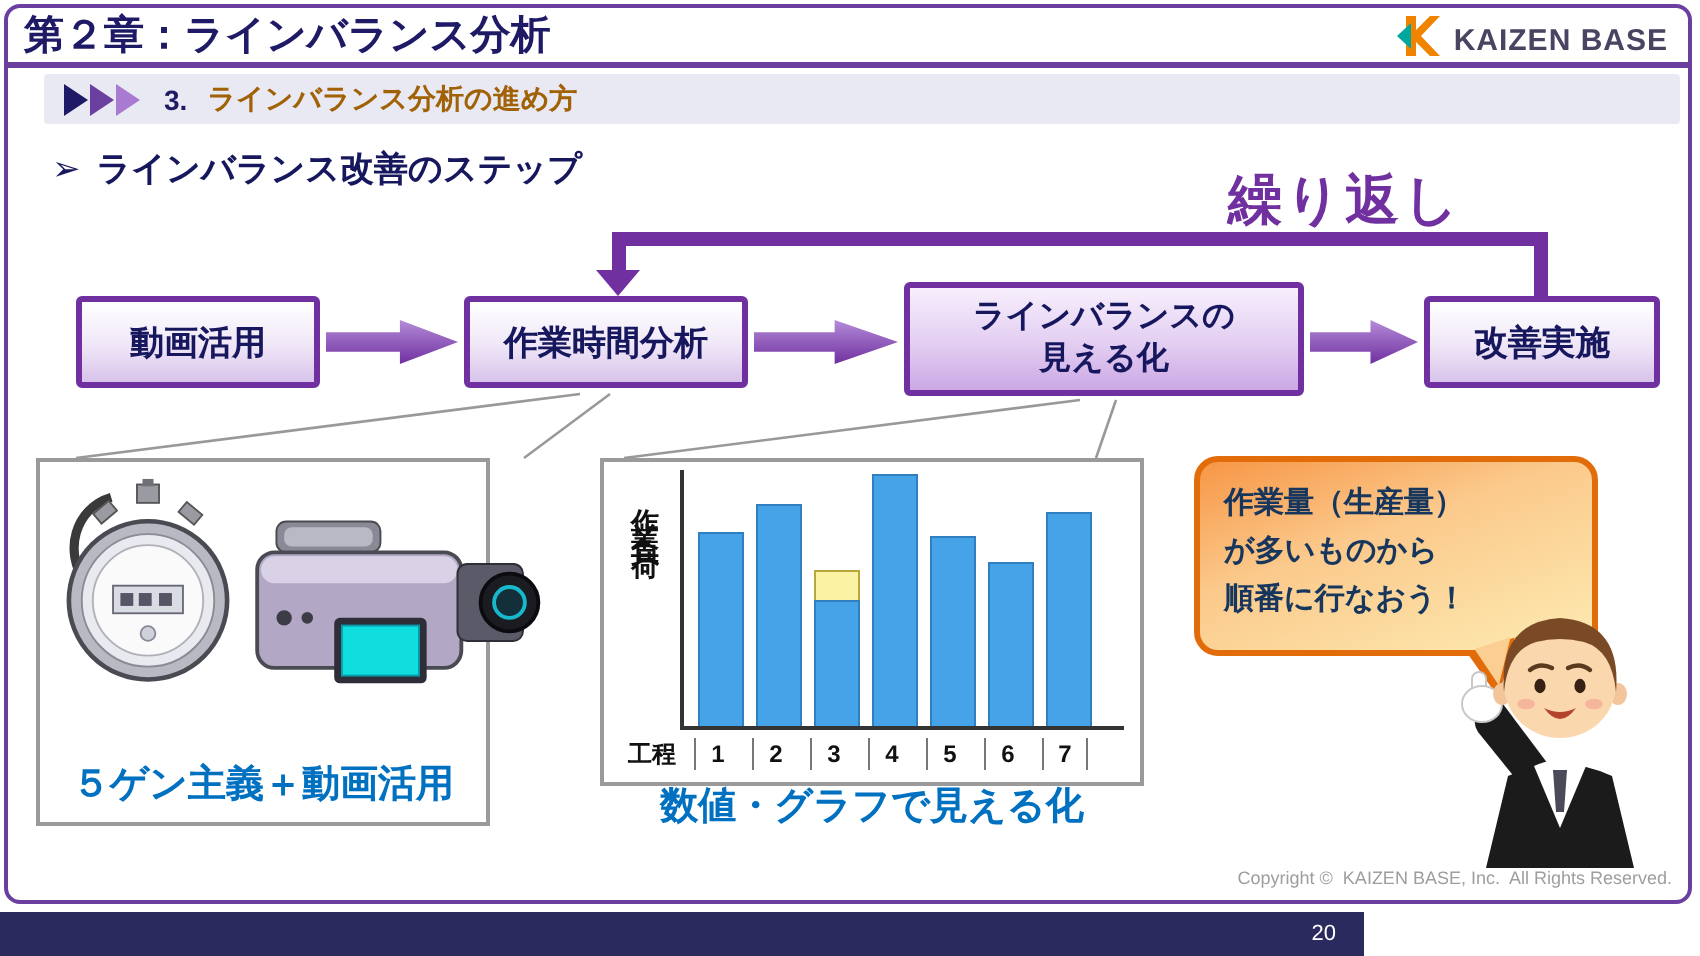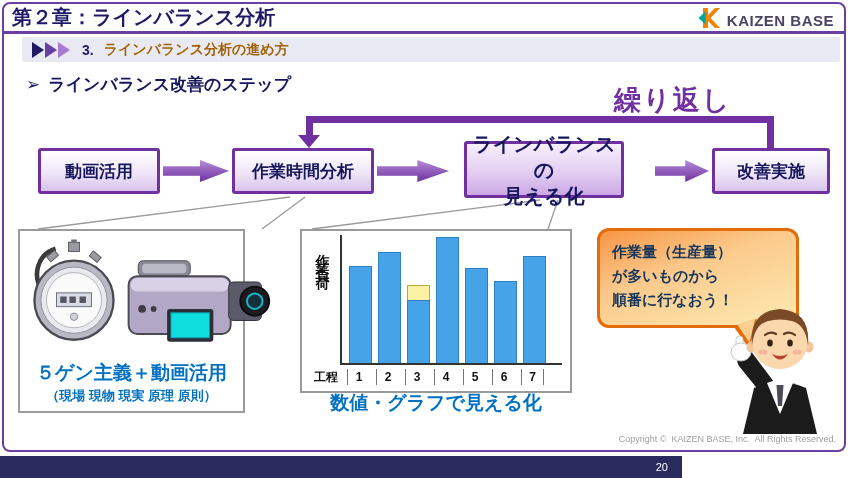--- a/index.html
+++ b/index.html
@@ -36,22 +36,22 @@
   .loop-v-left { position:absolute; left:306px; top:116px; width:7px; height:20px; background:#7030A0; }
   .loop-head { position:absolute; left:298px; top:135px; width:0; height:0;
     border-left:11px solid transparent; border-right:11px solid transparent; border-top:13px solid #7030A0; }
 
   
   .flow-box { position:absolute; display:flex; align-items:center; justify-content:center;
     border:3px solid #7030A0; border-radius:3px; font-weight:bold; color:#17175E; font-size:17px;
     background:linear-gradient(180deg,#FFFFFF 0%,#EFE6F7 55%,#D8C2EB 100%); text-align:center; }
   .flow-box-1 { left:38px; top:148px; width:122px; height:46px; }
   .flow-box-2 { left:232px; top:148px; width:142px; height:46px; }
-  .flow-box-3 { left:452px; top:141px; width:160px; height:57px; font-size:20px; line-height:1.3;
-    background:linear-gradient(180deg,#F7EFFC 0%,#E3CEF2 55%,#CBA8E4 100%);margin-left:12px; }
+  .flow-box-3 { left:452px; top:141px; width:200px; height:57px; font-size:16px; line-height:1.3;
+    background:linear-gradient(180deg,#F7EFFC 0%,#E3CEF2 55%,#CBA8E4 100%); }
   .flow-box-4 { left:712px; top:148px; width:118px; height:46px; }
   .two-line { white-space:pre-line; }
 
   .flow-arrow { position:absolute; height:22px;
     background:linear-gradient(180deg,#B48CD8 0%,#7030A0 100%);
     clip-path:polygon(0% 28%, 56% 28%, 56% 0%, 100% 50%, 56% 100%, 56% 72%, 0% 72%); }
   .flow-arrow-1 { left:163px; top:160px; width:66px; }
   .flow-arrow-2 { left:377px; top:160px; width:72px; }
   .flow-arrow-3 { left:655px; top:160px; width:54px; }
 
@@ -196,21 +196,20 @@
         <circle cx="141" cy="48" r="15" fill="#1b1b22" stroke="#0c0c10" stroke-width="2"></circle>
         <circle cx="141" cy="48" r="8" fill="#13303a" stroke="#18b8cc" stroke-width="2"></circle>
         <rect x="50" y="56" width="48" height="34" rx="3" fill="#2e2e38"></rect>
         <rect x="54" y="60" width="40" height="26" fill="#10dede" stroke="#0a9aa8"></rect>
         <circle cx="24" cy="56" r="4" fill="#3c3c46"></circle>
         <circle cx="36" cy="56" r="3" fill="#3c3c46"></circle>
       </svg>
     </span>
     <div class="tools-caption">
       <div class="l1">５ゲン主義＋動画活用</div>
-      <div class="l2">（現場 現物 現実 原理 原則）</div>
     </div>
   </div>
 
   <div class="chart-box">
     <div class="chart-ylabel">作業負荷</div>
     <div class="chart-plot">
       <div class="plot-bars" id="chart-bars">
           <div class="bar-col">
             <div class="bar-seg" style="background: rgb(71, 163, 232); border-color: rgb(47, 127, 193); height: 97px;"></div>
           </div>

